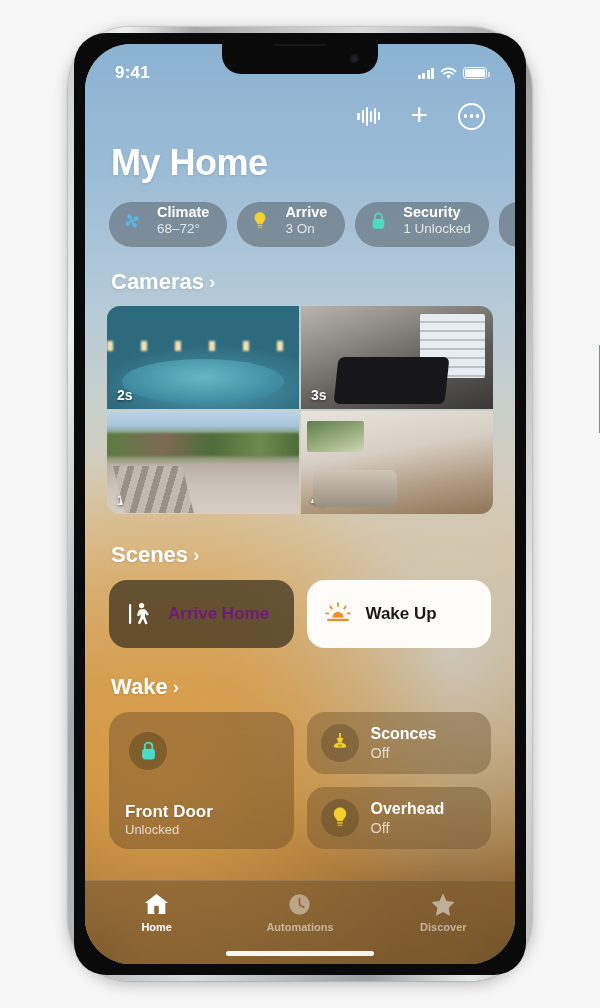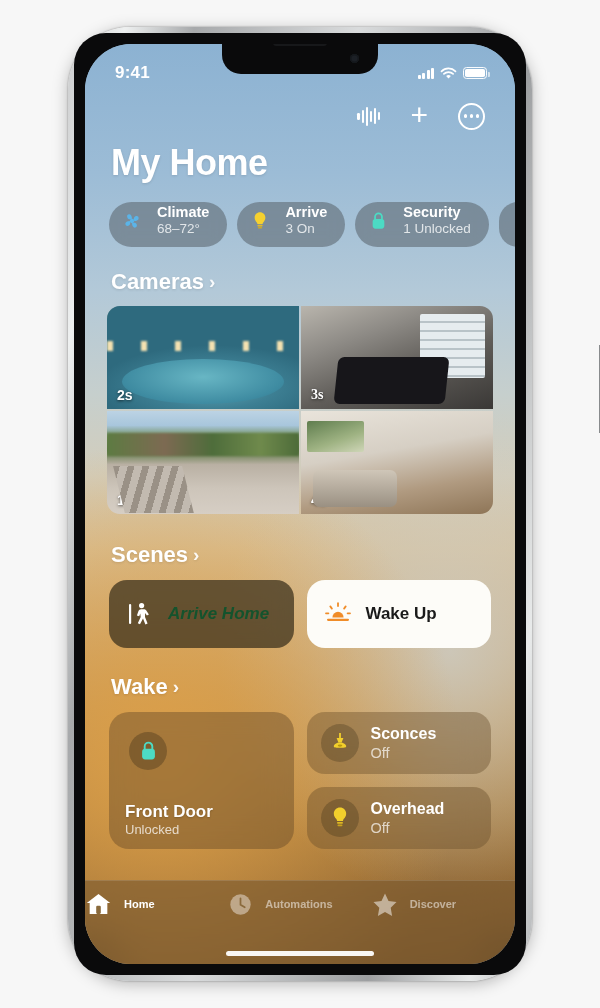--- a/index.html
+++ b/index.html
@@ -141,21 +141,21 @@
   
   #cam-pool { background:
       radial-gradient(60% 40% at 55% 78%, #5fa6b5 0%, #3d7f93 55%, #2e6a7e 100%),
       linear-gradient(180deg,#8fa9b6 0%,#6f8a6a 16%,#4f6e46 27%,#6f8f5f 40%,#4a8fa0 55%,#3d7f93 100%); }
   #cam-pool::before { content:""; position:absolute; left:0; top:34%; width:100%; height:10%;
       background: repeating-linear-gradient(90deg, rgba(255,232,180,.95) 0 6px, rgba(0,0,0,0) 6px 34px); filter: blur(1.2px); }
   #cam-pool::after { content:""; position:absolute; left:8%; top:52%; width:84%; height:44%;
       border-radius:50%; background: radial-gradient(ellipse at 50% 40%, #68b6c4 0%, #3e8ba1 70%, #2f7087 100%); }
 
   
-  #cam-garage { background: linear-gradient(160deg,#b9b5ad 0%,#8d8a85 30%,#5f5c58 60%,#3a3836 100%); font-family: Liberation Serif, serif; }
+  #cam-garage { background: linear-gradient(160deg,#b9b5ad 0%,#8d8a85 30%,#5f5c58 60%,#3a3836 100%); }
   #cam-garage::before { content:""; position:absolute; right:4%; top:8%; width:34%; height:62%;
       background: repeating-linear-gradient(180deg,#e6ecef 0 7px,#b9c3c8 7px 9px); border-radius:2px; }
   #cam-garage::after { content:""; position:absolute; left:18%; bottom:4%; width:58%; height:46%;
       background:#17161a; border-radius:6px; transform: skewX(-6deg); }
 
   
   #cam-drive { background: linear-gradient(180deg,#bcd3e4 0%,#a8c6dc 14%,#6d8a51 26%,#56743f 38%,#b9b0a3 52%,#cdc5ba 75%,#d6cec4 100%); }
   #cam-drive::before { content:""; position:absolute; left:0; top:22%; width:100%; height:22%;
       background: linear-gradient(90deg,#5d7b42,#7d6a52 30%,#4e6d3b 55%,#6f8a4c 80%,#4d6b39); filter: blur(.8px); }
   #cam-drive::after { content:""; position:absolute; left:6%; bottom:0; width:36%; height:46%;
@@ -169,21 +169,21 @@
       background: linear-gradient(180deg,#cfc6b8,#9a9082); border-radius:7px; }
 
   
   #scenes-sec { margin-top: 28px; }
   #scene-grid { display:grid; grid-template-columns: 1fr 1fr; gap: 13px; margin: 12px 24px 0 24px; }
   .scene { display:flex; align-items:center; gap:13px; height: 68px;
            border-radius: 18px; padding: 0 16px; cursor:pointer; }
   .scene.dark  { background: rgba(56,46,26,.72); backdrop-filter: blur(14px); }
   .scene.light { background: #fdfcf8; }
   .scene-name { font-size: 17px; font-weight: bold; }
-  .scene.dark .scene-name { color:#14532d;font-style:italic; }
+  .scene.dark .scene-name { color:#701a75; }
   .scene.light .scene-name { color:#1a1a1a; }
   .scene-ico { width: 30px; height: 30px; display:flex; align-items:center; justify-content:center; }
 
   
   #entry-sec { margin-top: 26px; }
   #entry-grid { display:grid; grid-template-columns: 1fr 1fr; gap: 13px; margin: 12px 24px 0 24px; }
   #entry-left { grid-row: span 2; background: rgba(96,70,38,.42); backdrop-filter: blur(14px);
                 border-radius: 20px; padding: 20px; position: relative; min-height: 132px; cursor:pointer; }
   .lock-circle { width: 38px; height: 38px; border-radius: 50%; background: rgba(40,30,16,.3);
                  display:flex; align-items:center; justify-content:center; }
@@ -198,21 +198,21 @@
                 flex: 0 0 auto; display:flex; align-items:center; justify-content:center; }
   .acc-txt { display:flex; flex-direction:column; line-height:1.25; }
   .acc-name { color:#fff; font-size: 16px; font-weight: bold; }
   .acc-state { color: rgba(255,255,255,.7); font-size: 14.5px; }
 
   
   #tab-bar { position: absolute; left:0; right:0; bottom:0; height: 84px; z-index: 7;
              background: rgba(122,90,48,.62); backdrop-filter: blur(22px);
              border-top: .5px solid rgba(255,255,255,.12);
              display:flex; align-items: flex-start; padding-top: 10px; }
-  .tab { flex:1; display:flex; flex-direction:row; align-items:center; gap:12px; cursor:pointer; }
+  .tab { flex:1; display:flex; flex-direction:column; align-items:center; gap:4px; cursor:pointer; }
   .tab-ico { height: 26px; display:flex; align-items:center; justify-content:center; }
   .tab-lbl { font-size: 11px; font-weight: bold; }
   .tab.active .tab-lbl { color:#fff; }
   .tab:not(.active) .tab-lbl { color: rgba(255,255,255,.52); }
   #home-indicator { position:absolute; bottom: 8px; left: 50%; transform: translateX(-50%);
                     width: 148px; height: 5px; border-radius: 3px; background: rgba(255,255,255,.95); z-index: 9; }
 </style>
 </head>
 <body>
 

